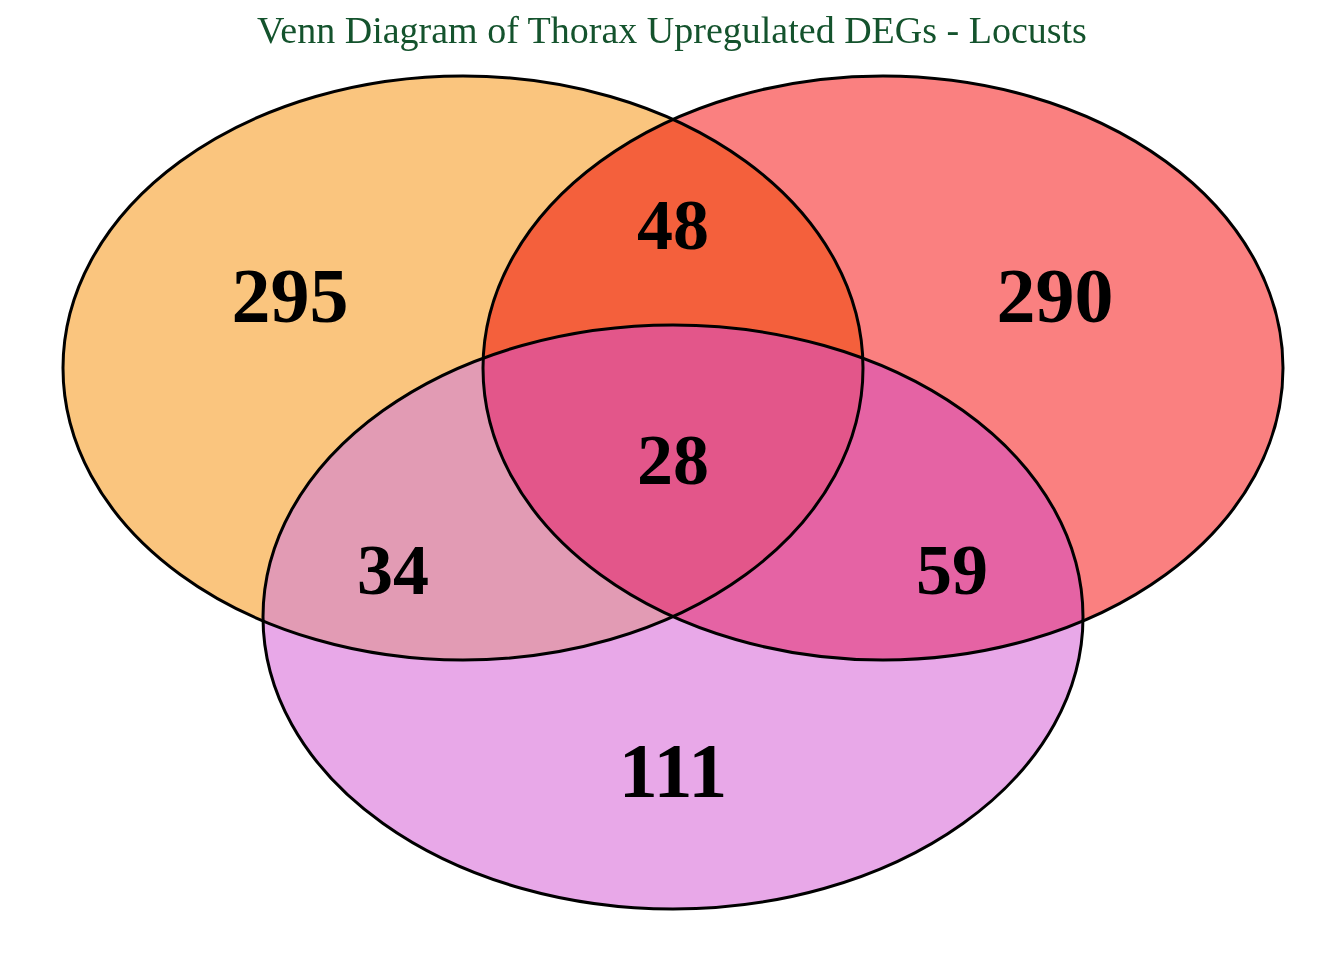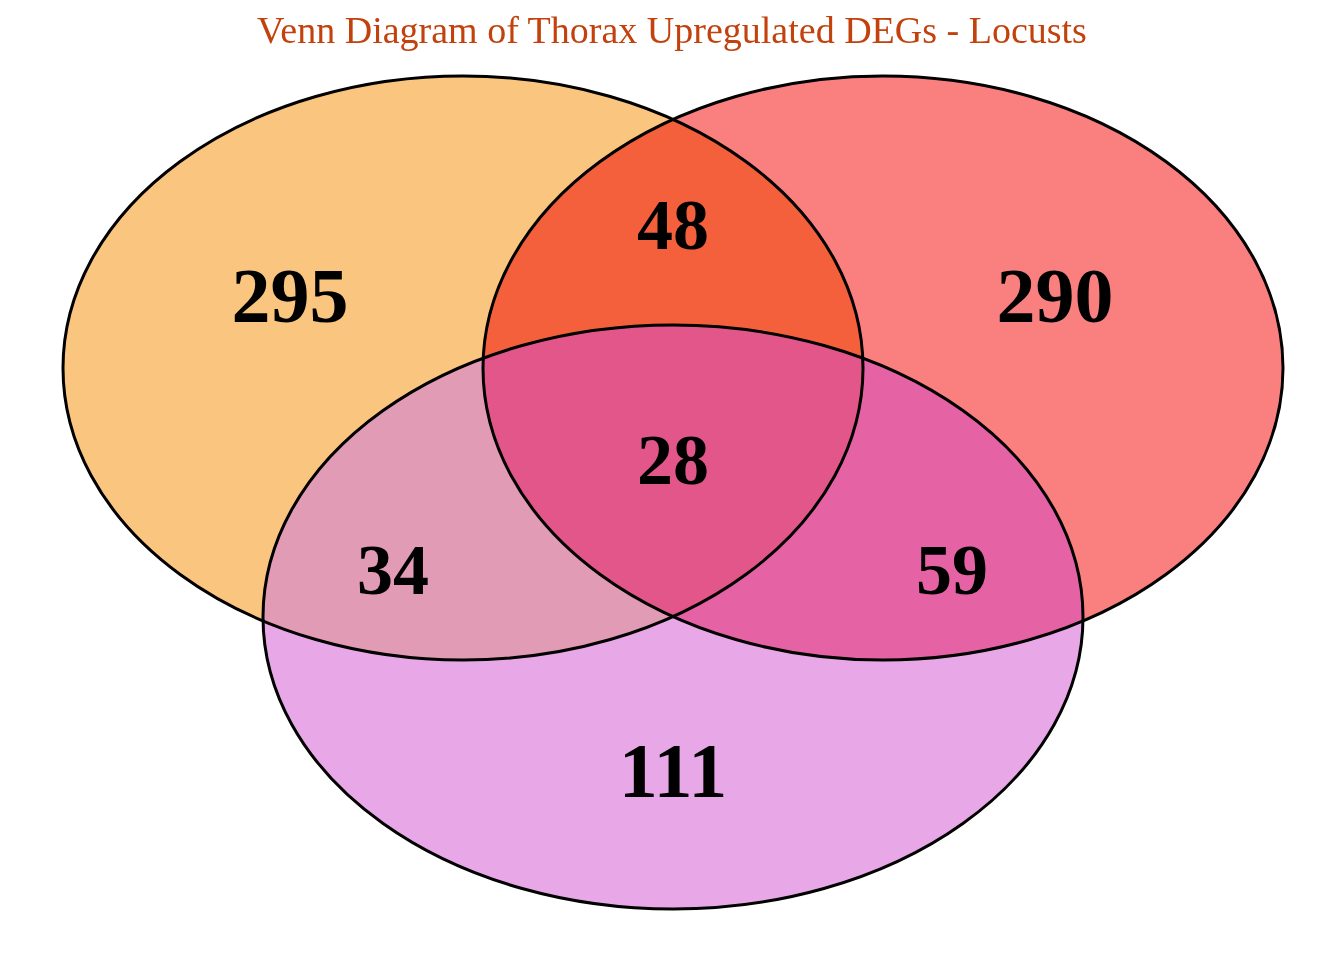--- a/index.html
+++ b/index.html
@@ -21,21 +21,21 @@
   }
   .title {
     position: absolute;
     top: 8px;
     left: 0;
     width: 1344px;
     text-align: center;
     font-family: "Liberation Serif", "DejaVu Serif", serif;
     font-size: 38px;
     font-weight: normal;
-    color: #c2410c;
+    color: #14532d;
     letter-spacing: 0px;
     white-space: nowrap;
   }
   #venn-svg {
     position: absolute;
     top: 0;
     left: 0;
     width: 1344px;
     height: 960px;
     display: block;

